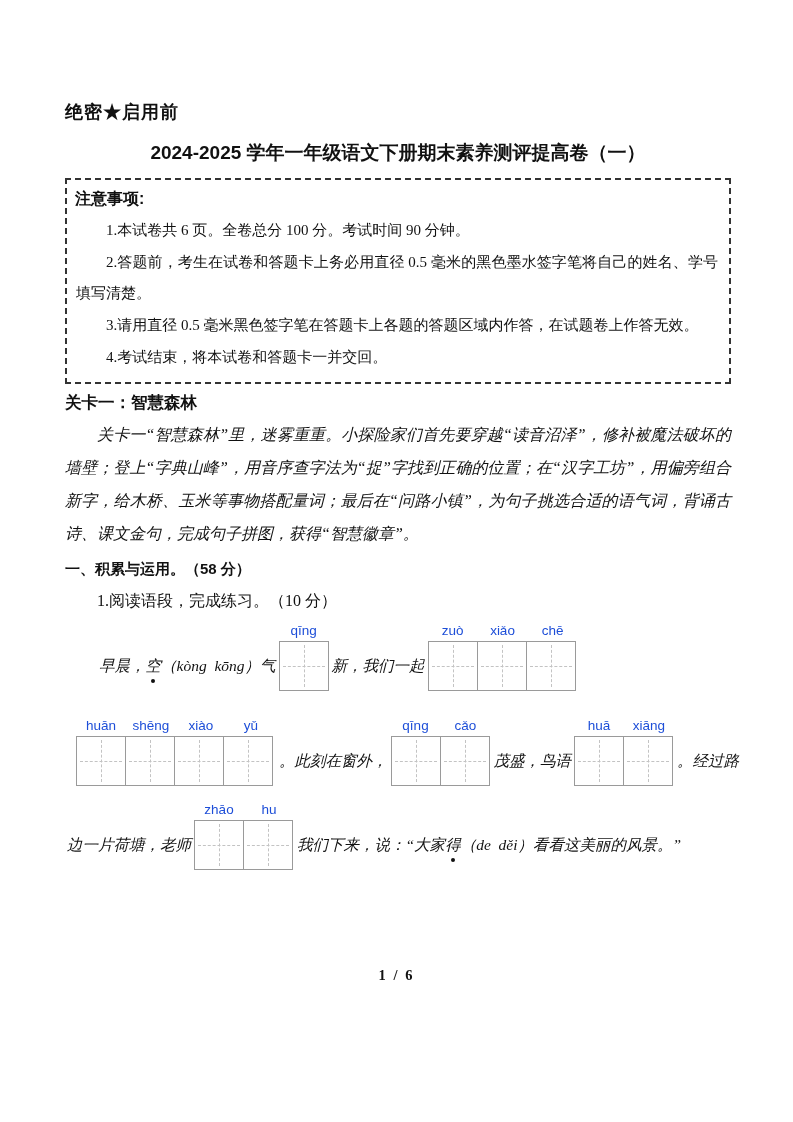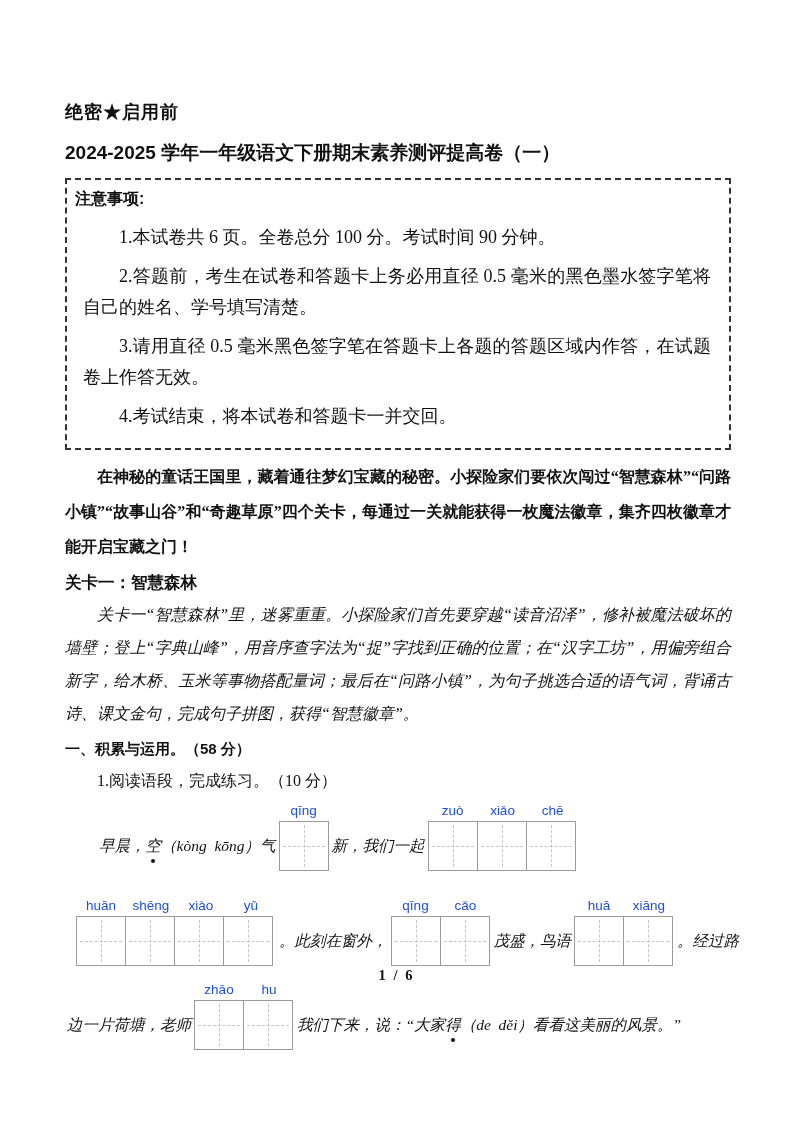--- a/index.html
+++ b/index.html
@@ -2,24 +2,24 @@
 <html><head>
 <meta charset="utf-8">
 <style>
   html,body{margin:0;padding:0;background:#ffffff;}
   .page{
     width:793px;height:1122px;box-sizing:border-box;
     padding:100px 62px 0 65px;background:#fff;position:relative;
     font-family:"Liberation Serif", serif;color:#111;overflow:hidden;
   }
   .secrecy{font-family:"Liberation Sans", sans-serif;font-size:18px;font-weight:700;letter-spacing:1px;}
-  .title{font-family:"Liberation Sans", sans-serif;font-size:19px;font-weight:700;text-align:left;margin:16px 0 12px;}
+  .title{font-family:"Liberation Sans", sans-serif;font-size:19px;font-weight:700;text-align:center;margin:16px 0 12px;}
   .notice-box{border:2px dashed #333;padding:4px 10px 8px 8px;}
   .notice-heading{font-family:"Liberation Sans", sans-serif;font-size:16px;font-weight:700;line-height:30px;}
-  .notice-box p{margin:8px;font-size:18px;line-height:31px;text-indent:2em;text-align:justify;}
+  .notice-box p{margin:1px;font-size:15px;line-height:31px;text-indent:2em;text-align:justify;}
   .intro{font-weight:700;font-size:16px;line-height:35px;text-indent:2em;text-align:justify;margin:9px 0 0;}
   .sec-heading{font-family:"Liberation Sans", sans-serif;font-weight:700;font-size:16.5px;line-height:30px;margin-top:3px;}
   .kai{font-style:italic;font-size:16px;line-height:33px;text-indent:2em;text-align:justify;margin:1px 0 0;}
   .part-heading{font-family:"Liberation Sans", sans-serif;font-weight:700;font-size:15px;line-height:32px;margin-top:3px;}
   .q-heading{font-size:16px;line-height:32px;text-indent:2em;}
   
   .ex-row{display:flex;align-items:flex-end;}
   #exercise .ex-row:nth-child(1){margin-top:6px;padding-left:34px;}
   #exercise .ex-row:nth-child(2){margin-top:27px;padding-left:8px;}
   #exercise .ex-row:nth-child(3){margin-top:16px;padding-left:2px;}
@@ -48,21 +48,20 @@
   <h1 class="title">2024-2025 学年一年级语文下册期末素养测评提高卷（一）</h1>
 
   <div class="notice-box">
     <div class="notice-heading">注意事项:</div>
     <p>1.本试卷共 6 页。全卷总分 100 分。考试时间 90 分钟。</p>
     <p>2.答题前，考生在试卷和答题卡上务必用直径 0.5 毫米的黑色墨水签字笔将自己的姓名、学号填写清楚。</p>
     <p>3.请用直径 0.5 毫米黑色签字笔在答题卡上各题的答题区域内作答，在试题卷上作答无效。</p>
     <p>4.考试结束，将本试卷和答题卡一并交回。</p>
   </div>
 
-  <p class="intro">在神秘的童话王国里，藏着通往梦幻宝藏的秘密。小探险家们要依次闯过“智慧森林”“问路小镇”“故事山谷”和“奇趣草原”四个关卡，每通过一关就能获得一枚魔法徽章，集齐四枚徽章才能开启宝藏之门！</p>
 
   <div class="sec-heading">关卡一：智慧森林</div>
   <p class="kai">关卡一“智慧森林”里，迷雾重重。小探险家们首先要穿越“读音沼泽”，修补被魔法破坏的墙壁；登上“字典山峰”，用音序查字法为“捉”字找到正确的位置；在“汉字工坊”，用偏旁组合新字，给木桥、玉米等事物搭配量词；最后在“问路小镇”，为句子挑选合适的语气词，背诵古诗、课文金句，完成句子拼图，获得“智慧徽章”。</p>
 
   <div class="part-heading">一、积累与运用。（58 分）</div>
   <div class="q-heading">1.阅读语段，完成练习。（10 分）</div>
 
   <div id="exercise">
       <div class="ex-row">
         <span class="ex-text"><span>早晨，</span><span class="dotted">空</span><span>（kòng  kōng）气</span></span>

